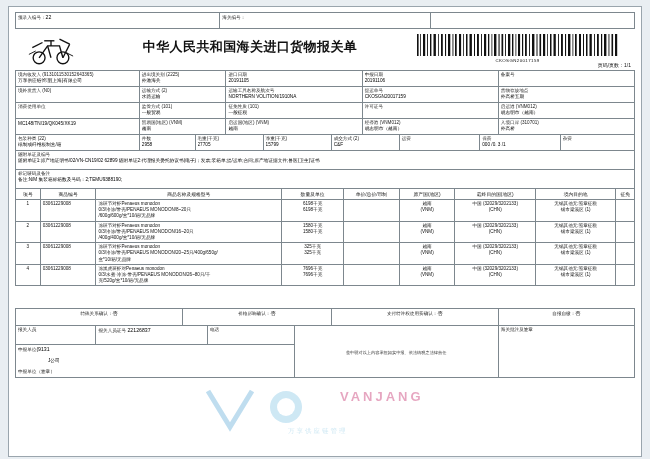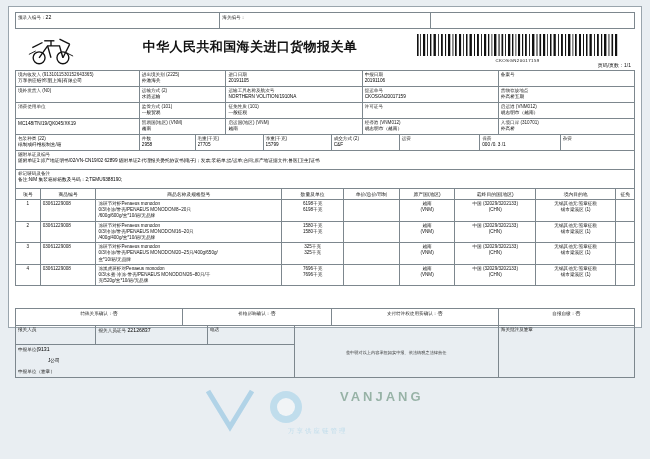--- a/index.html
+++ b/index.html
@@ -4,21 +4,21 @@
 <style>
   html,body{margin:0;padding:0;}
   body{
     width:650px;height:459px;
     background:#e9eef2;
     font-family:"Liberation Sans","DejaVu Sans",sans-serif;
     font-size:5.2px;color:#111;
     overflow:hidden;
   }
   .page{
-    position:absolute;left:8px;top:6px;width:634px;height:322px;
+    position:absolute;left:8px;top:6px;width:634px;height:451px;
     background:#ffffff;border:1px solid #9aa5ad;box-sizing:border-box;
   }
   .inner{
     position:absolute;left:6px;top:5px;right:6px;bottom:5px;
   }
   
   .hdr{position:relative;height:40px;}
   .logo{
     position:absolute;left:10px;top:4px;width:52px;height:34px;
   }
@@ -55,21 +55,21 @@
   }
   .c{text-align:center;}
   
   .wm{
     position:absolute;left:175px;top:193px;width:300px;height:56px;
     opacity:.38;pointer-events:none;
   }
   .wm .wmsub{
     position:absolute;left:98px;top:46px;font-size:6.5px;letter-spacing:2px;color:#7cc0e0;
   }
-  .wm .wmbrand{position:absolute;left:150px;top:8px;font-size:13px;letter-spacing:3px;color:#14532d;font-weight:bold;}
+  .wm .wmbrand{position:absolute;left:150px;top:8px;font-size:13px;letter-spacing:3px;color:#be185d;font-weight:bold;}
   
   .footwrap{margin-top:0;}
   .mini{font-size:4.2px;color:#333;}
 </style>
 </head>
 <body>
 
 <div class="page">
 <div class="inner">
 

